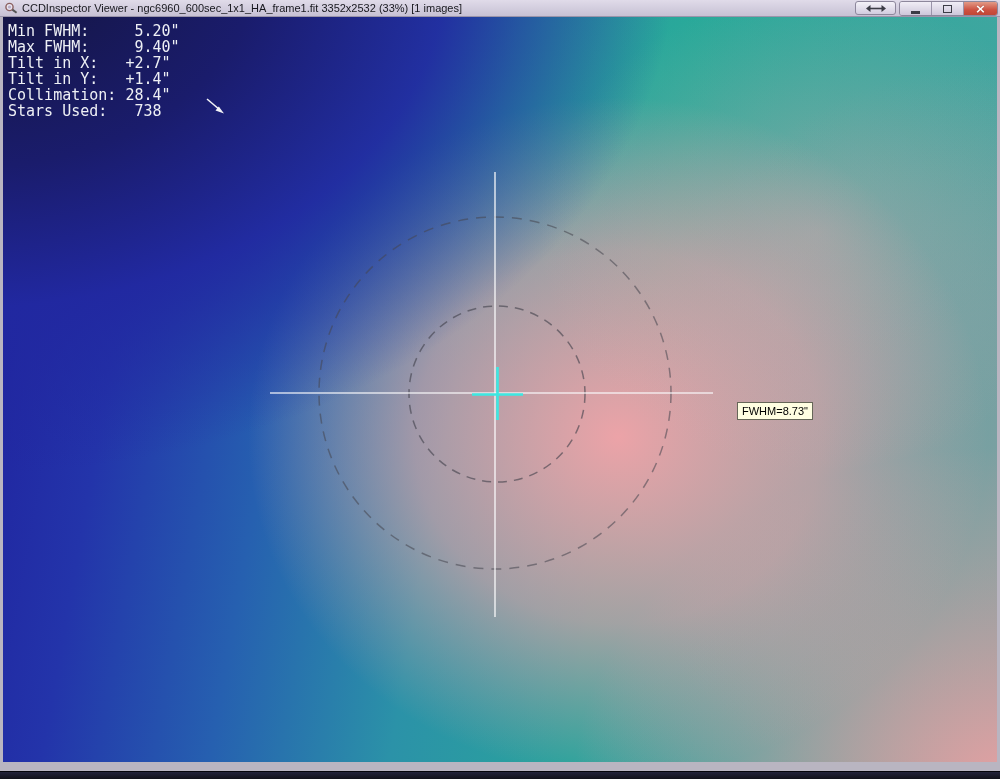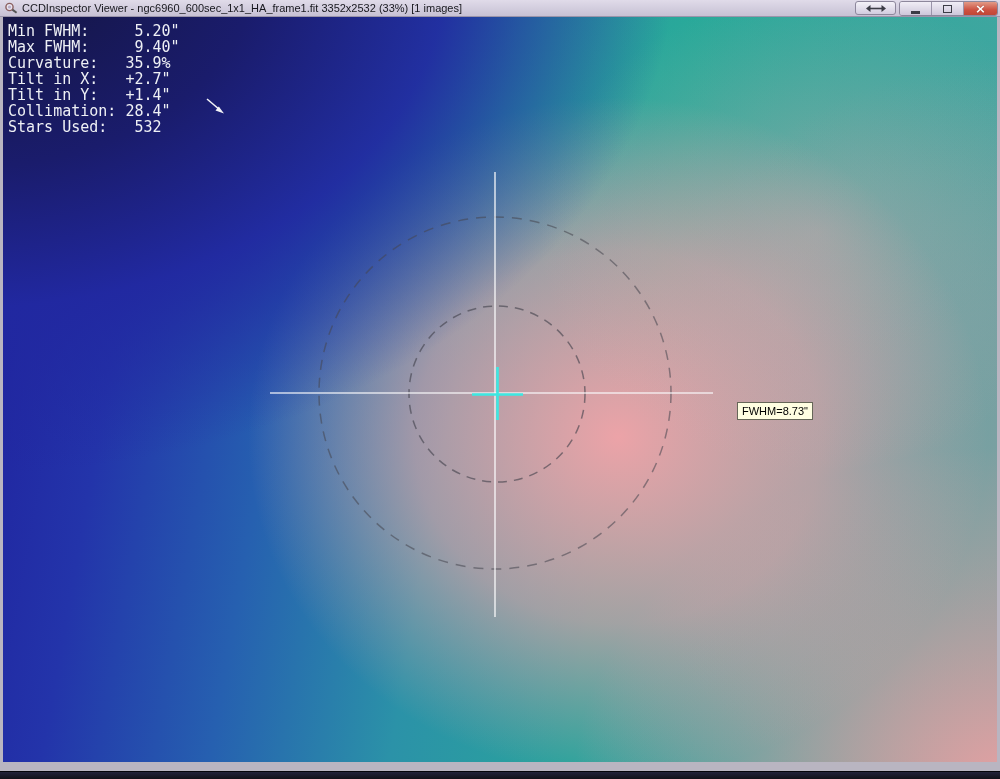--- a/index.html
+++ b/index.html
@@ -119,25 +119,24 @@
           <span class="close-glyph">×</span>
         </div>
       </div>
     </div>
 
     <div class="client">
 
       <div class="stats">
         <div class="stat-line">Min FWHM:     5.20"</div>
         <div class="stat-line">Max FWHM:     9.40"</div>
-        <div class="stat-line">Curvature:   35.9%</div>
         <div class="stat-line">Tilt in X:   +2.7"</div>
         <div class="stat-line">Tilt in Y:   +1.4"</div>
         <div class="stat-line">Collimation: 28.4"</div>
-        <div class="stat-line">Stars Used:   532</div>
+        <div class="stat-line">Stars Used:   738</div>
       </div>
 
       <svg class="tilt-arrow" width="26" height="24" viewBox="0 0 26 24">
         <line x1="2" y1="2" x2="15" y2="13" stroke="#f2f3f7" stroke-width="1.6"></line>
         <polygon points="10.5,13.5 19,16.5 13.8,9.5" fill="#f2f3f7"></polygon>
       </svg>
 
       <svg class="map-overlay" viewBox="0 0 994 745">
         <circle cx="492" cy="376" r="176" fill="none" stroke="rgba(70,70,78,0.55)" stroke-width="1.5" stroke-dasharray="10 8"></circle>
         <circle cx="494" cy="377" r="88" fill="none" stroke="rgba(64,64,74,0.6)" stroke-width="1.5" stroke-dasharray="9 7"></circle>

